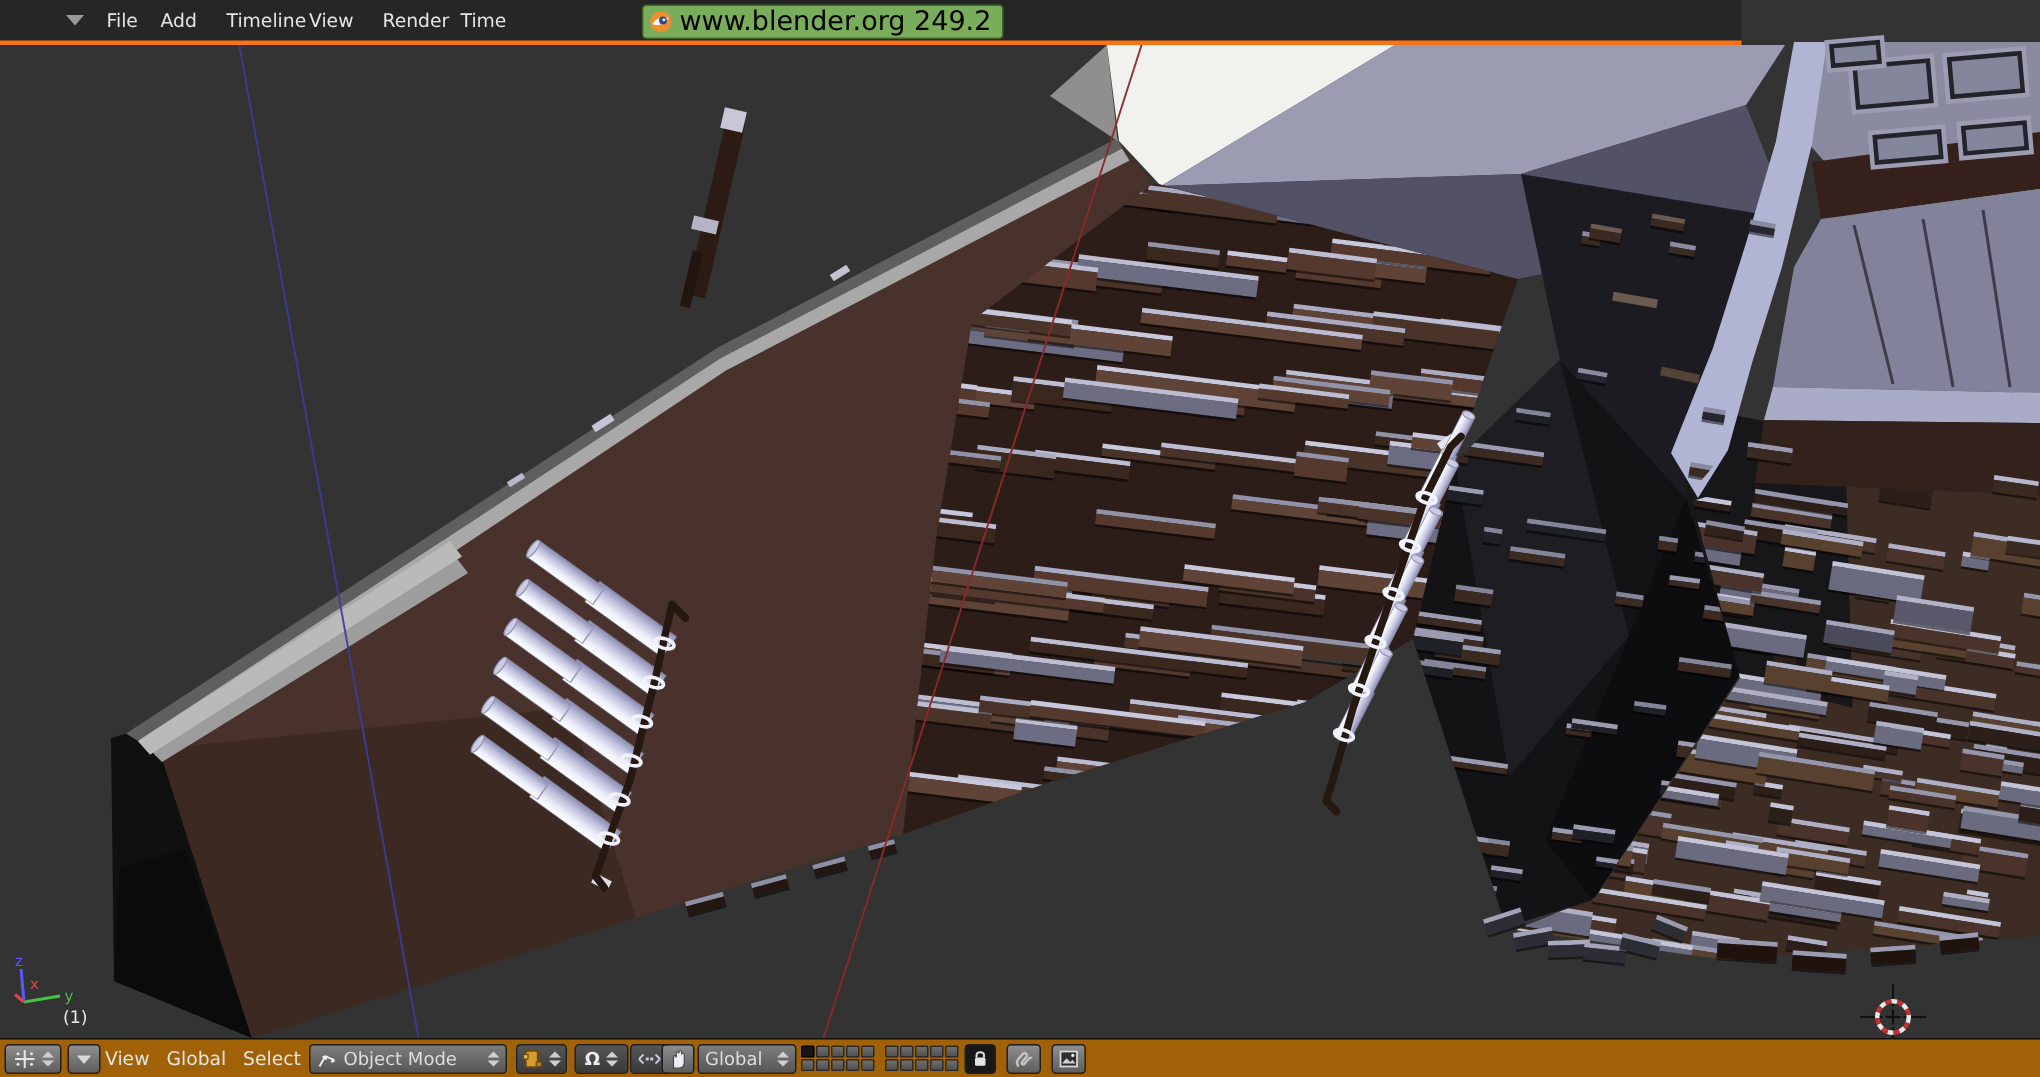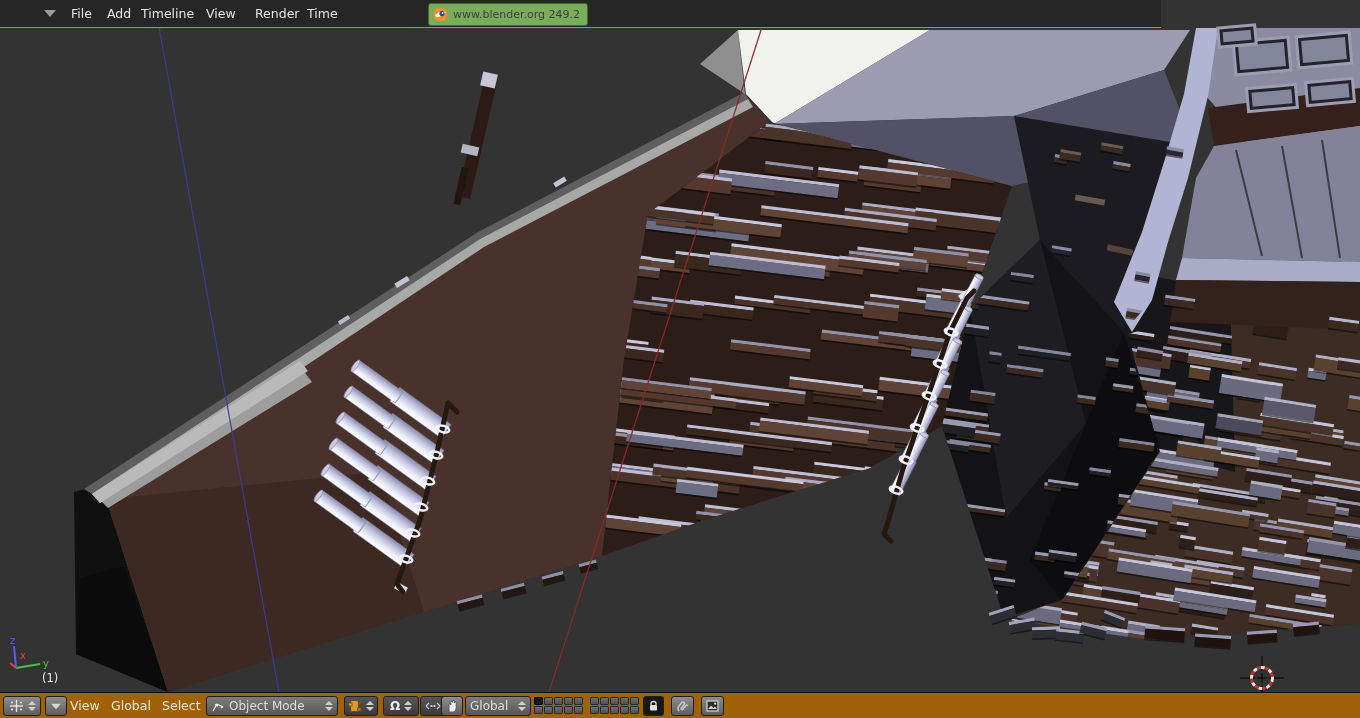--- a/index.html
+++ b/index.html
@@ -1,28 +1,28 @@
 <!DOCTYPE html>
 <html><head>
 <meta charset="utf-8">
 <style>
   html,body{margin:0;padding:0;background:#222;}
   body{width:1360px;height:718px;position:relative;overflow:hidden;
        font-family:"DejaVu Sans","Liberation Sans",sans-serif;}
   #scene{position:absolute;left:0;top:0;width:1360px;height:718px;display:block;}
   
   .topbar{position:absolute;left:0;top:0;width:1136px;height:27px;background:#262626;
-          border-bottom:1px solid #f97316;z-index:5;padding-left:25px;}
+          border-bottom:3px solid #f97316;z-index:5;padding-left:25px;}
   .topbar .menu-item{position:absolute;top:6px;font-size:12.5px;color:#e4e4e4;cursor:default;}
   .tri-down{width:0;height:0;border-left:6px solid transparent;border-right:6px solid transparent;
             border-top:7px solid #9a9a9a;position:absolute;top:10px;}
   .badge{position:absolute;left:428px;top:3px;height:21px;background:#79ac5b;
          border:1px solid #44682c;border-radius:3px;display:flex;align-items:center;
          padding:0 7px 0 4px;gap:5px;}
-  .badge .badge-text{font-size:11px;color:#404040;}
+  .badge .badge-text{font-size:18px;color:#000000;}
   .stats{position:absolute;left:596px;top:6px;font-size:12.5px;color:#d6d6d6;white-space:pre;}
   
   .botbar{position:absolute;left:0;top:692px;width:1360px;height:26px;background:#a16207;
           border-top:1px solid #0f0f0f;z-index:5;}
   .botbar .menu-item{position:absolute;top:5px;font-size:12.5px;color:#e4e4e4;cursor:default;}
   .btn{position:absolute;top:3px;height:20px;border:1px solid #1f1f1f;border-radius:3px;
        background:linear-gradient(#8e8e8e,#5d5d5d);display:flex;align-items:center;
        justify-content:center;box-sizing:border-box;gap:2px;}
   .btn.dark{background:linear-gradient(#565656,#3a3a3a);}
   .btn.pressed{background:#181818;}
@@ -2034,21 +2034,21 @@
       <line x1="-5" y1="0" x2="5" y2="0" stroke="#111" stroke-width="1.4"></line>
       <circle cx="0" cy="0" r="10.5" fill="none" stroke="#e8e8e8" stroke-width="3" stroke-dasharray="4 4"></circle>
       <circle cx="0" cy="0" r="10.5" fill="none" stroke="#c23030" stroke-width="3" stroke-dasharray="4 4" stroke-dashoffset="4"></circle>
     </g>
   </svg>
 
 <div class="topbar">
   <span class="tri-down" style="left:44px"></span>
   <span class="menu-item" style="left:71px">File</span>
   <span class="menu-item" style="left:107px">Add</span>
-  <span class="menu-item" style="left:141px">Timeline</span>
+  <span class="menu-item" style="left:151px">Timeline</span>
   <span class="menu-item" style="left:206px">View</span>
   <span class="menu-item" style="left:255px">Render</span>
   <span class="menu-item" style="left:307px">Time</span>
   <div class="badge">
     <svg width="15" height="15" viewBox="0 0 15 15">
       <circle cx="7.5" cy="7.5" r="7" fill="#ef8f30"></circle>
       <path d="M2,9 Q5,3.5 13,5 L9,8.5 Q5.5,11 2,9 Z" fill="#fdfdfd"></path>
       <circle cx="9" cy="6.6" r="2.6" fill="#2a4a8a"></circle>
       <circle cx="9.6" cy="6.1" r="1" fill="#e8eef8"></circle>
     </svg>

